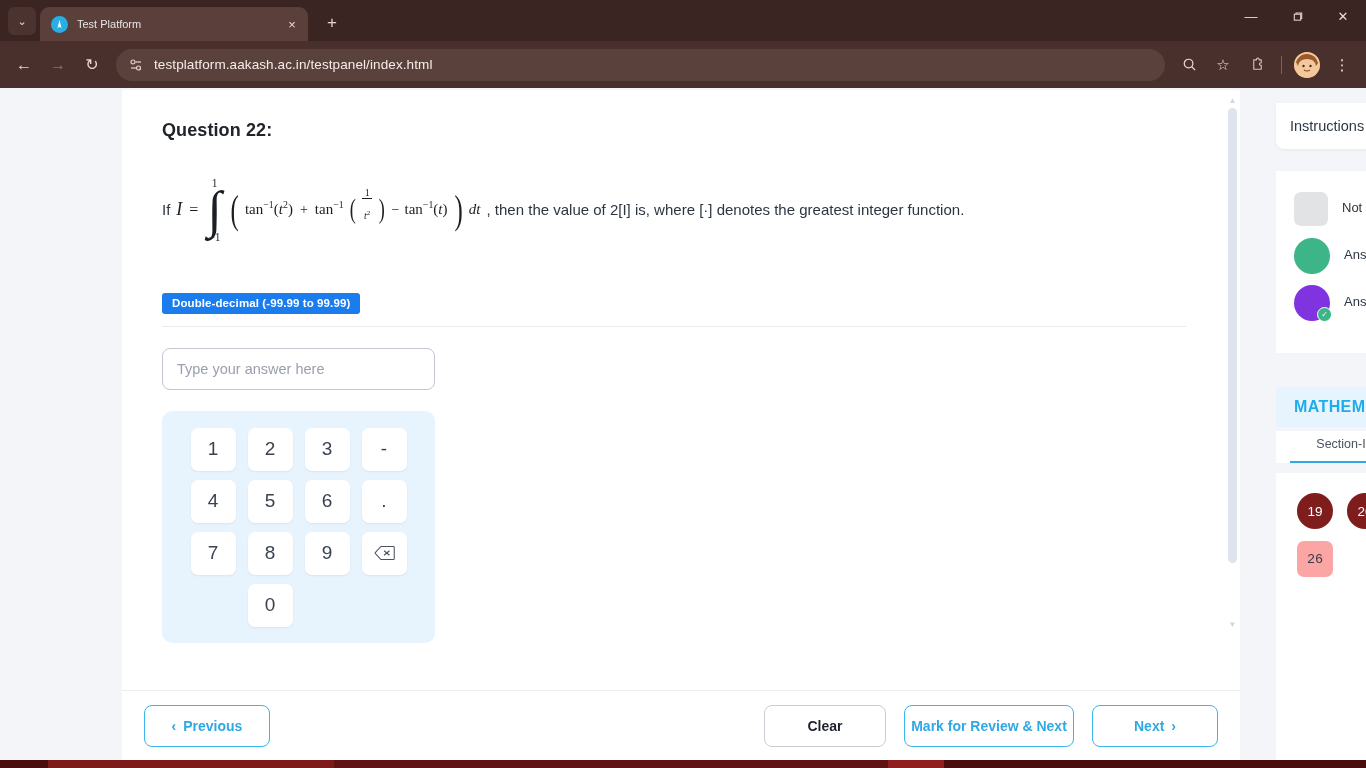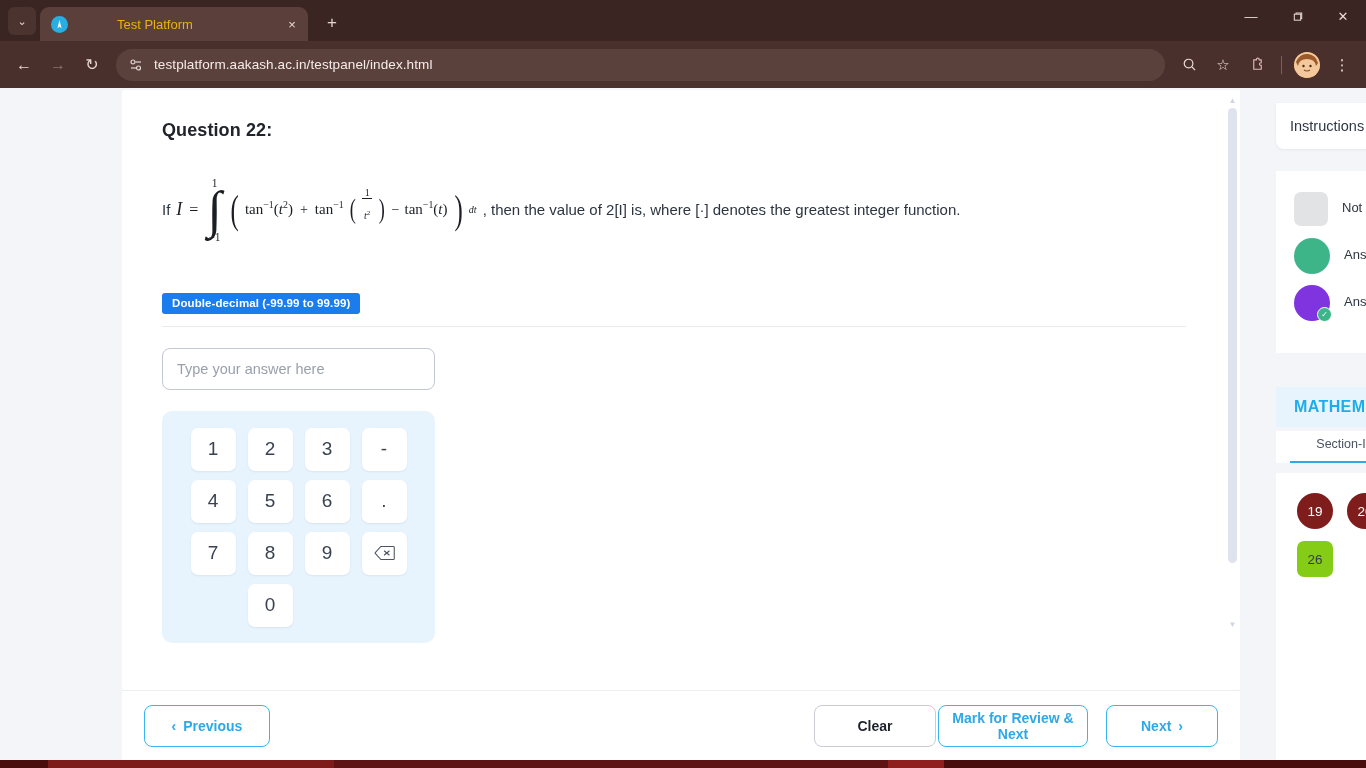--- a/index.html
+++ b/index.html
@@ -31,22 +31,22 @@
     display: flex; align-items: center; padding: 0 8px 0 11px;
     gap: 9px; position: relative;
   }
   .tab-favicon {
     width: 17px; height: 17px; border-radius: 50%;
     background: #29aee4; flex: none;
     display: flex; align-items: center; justify-content: center;
     color: #fff; font-size: 11px; font-weight: bold; line-height: 1;
   }
   .tab-title {
-    flex: 1; color: #eab308; font-size: 13px;
-    white-space: nowrap; overflow: hidden; text-overflow: ellipsis; margin-left: 40px;
+    flex: 1; color: #e5e5e5; font-size: 11px;
+    white-space: nowrap; overflow: hidden; text-overflow: ellipsis;
   }
   .tab-close { color: #e8dad7; font-size: 13px; width: 16px; text-align: center; }
   .new-tab {
     width: 28px; height: 28px; margin: 0 0 4px 10px;
     color: #e3d3d0; font-size: 17px; display: flex;
     align-items: center; justify-content: center;
   }
   .win-controls {
     position: absolute; right: 0; top: 0; height: 41px;
     display: flex; align-items: flex-start;
@@ -211,22 +211,22 @@
     height: 42px; border-radius: 8px; background: #fff;
     display: flex; align-items: center; justify-content: center;
     gap: 7px; font-size: 14px; font-weight: bold;
     cursor: pointer; font-family: "Liberation Sans", sans-serif;
   }
   .btn-outline-blue { border: 1.6px solid #39b6ef; color: #2fa8e6; }
   .btn-outline-gray { border: 1.4px solid #c9ccd2; color: #1d222a; }
   .spacer { flex: 1; }
   .btn-prev { width: 126px; }
   .btn-clear { width: 122px; }
-  .btn-mark { width: 150px; margin-left: 2px; }
-  .btn-next { width: 112px; margin-left: 18px; justify-content: center; }
+  .btn-mark { width: 170px; margin-left: 18px; }
+  .btn-next { width: 126px; margin-left: 18px; justify-content: center; }
 
   
   .sidebar {
     position: absolute; left: 1276px; top: 13px;
     width: 90px; height: 672px;
   }
   .instr-card {
     position: absolute; left: 0; top: 2px; width: 120px; height: 46px;
     background: #fff; border-radius: 0 0 8px 8px;
     display: flex; align-items: center; justify-content: flex-start;
@@ -283,23 +283,23 @@
     padding: 20px 0 0 21px; align-content: flex-start;
   }
   .q-circle {
     width: 36px; height: 36px; border-radius: 50%;
     background: #7f1d1d; color: #fff;
     display: flex; align-items: center; justify-content: center;
     font-size: 13.5px; flex: none; cursor: pointer;
   }
   .q-square {
     width: 36px; height: 36px; border-radius: 7px;
-    background: #84cc16; color: #353c48;
-    display: flex; align-items: center; justify-content: center;
-    font-size: 13.5px; flex: none; cursor: pointer;
+    background: #fca5a5; color: #353c48;
+    display: flex; align-items: center; justify-content: center;
+    font-size: 13.5px; flex: none; cursor: pointer; font-family: Liberation Mono, monospace;
   }
 
   
   .taskbar {
     position: absolute; left: 0; top: 760px; width: 1366px; height: 8px;
     background: #4a0d0d;
   }
   .taskbar-hi {
     position: absolute; left: 48px; top: 760px; width: 286px; height: 8px;
     background: #7d1b1b;
@@ -414,21 +414,21 @@
             <span class="paren-md">(</span>
             <span class="frac">
               <span class="num">1</span>
               <span class="den"><i>t</i><sup style="font-size:.7em">2</sup></span>
             </span>
             <span class="paren-md">)</span>
             <span style="font-size:14px;margin:0 1px;">−</span>
             <span style="font-size:15px;">tan<sup class="exp">−1</sup>(<span class="ital">t</span>)</span>
 
             <span class="paren-big">)</span>
-            <span class="ital" style="font-size:10px;text-align:right;">dt</span>
+            <span class="ital" style="font-size:15px;text-align:right;">dt</span>
           </span>
           <span class="tail-text">, then the value of 2[I] is, where [·] denotes the greatest integer function.</span>
         </div>
 
         <div class="badge-row">
           <span class="type-badge">Double-decimal (-99.99 to 99.99)</span>
         </div>
         <div class="divider"></div>
 
         <input class="answer-input" type="text" placeholder="Type your answer here" style="">

